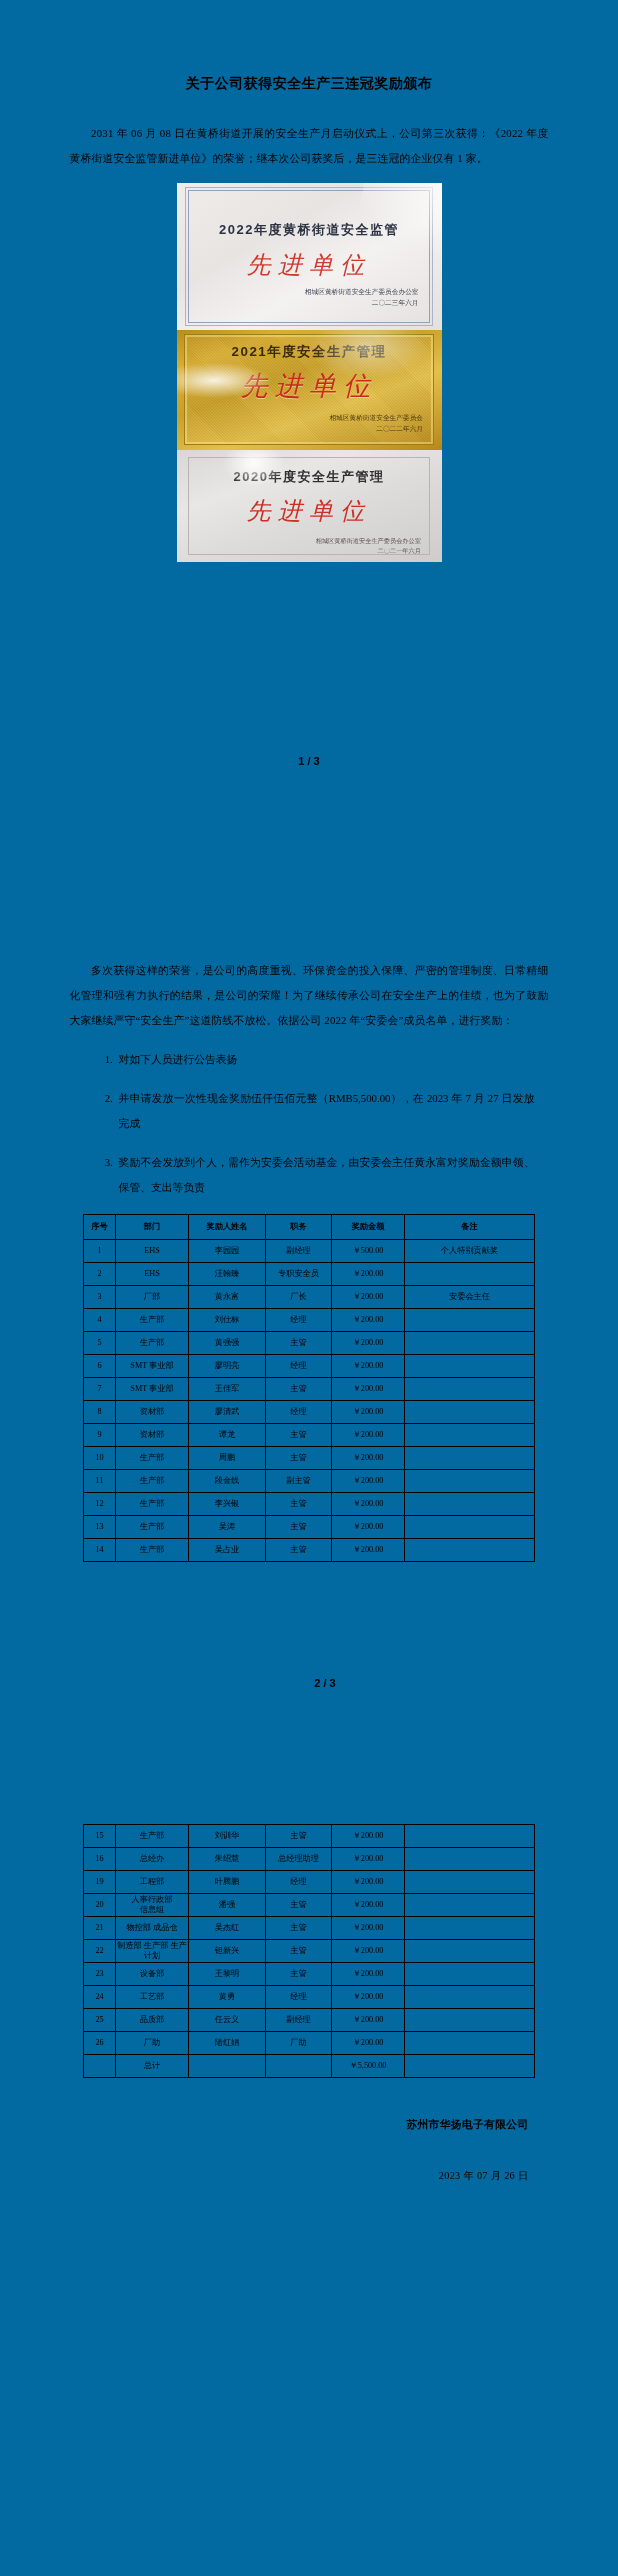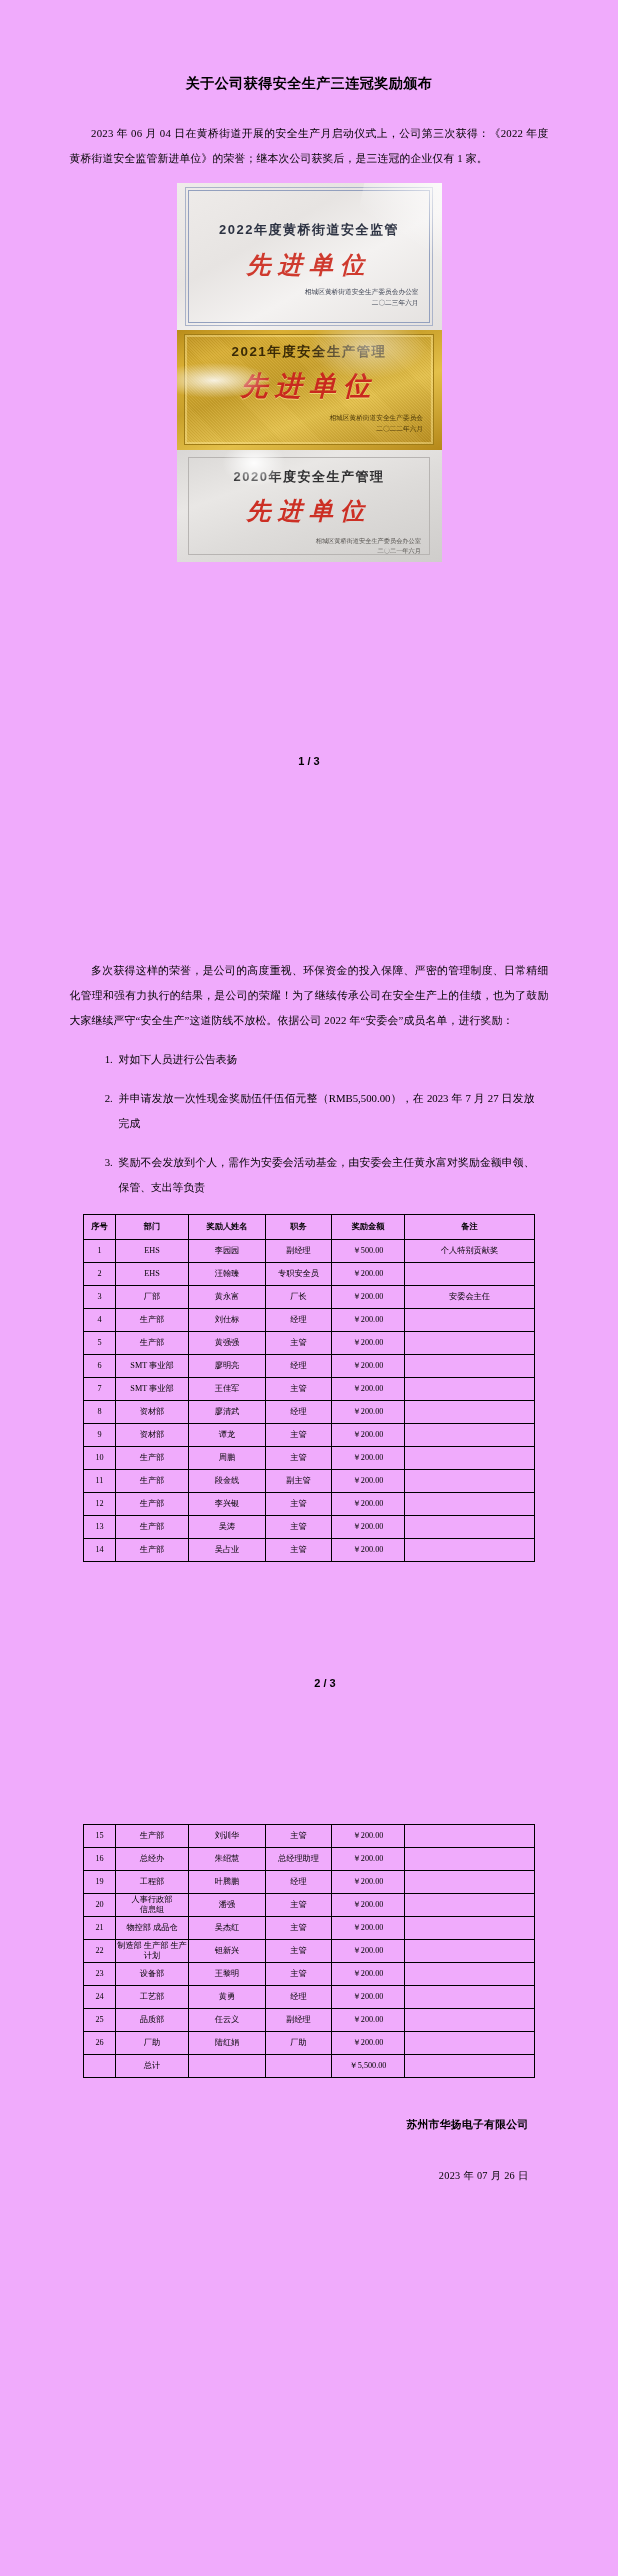--- a/index.html
+++ b/index.html
@@ -5,21 +5,21 @@
   html,body{margin:0;padding:0;background:#ffffff;}
   body{
     width:618px;
     font-family:"Liberation Serif","DejaVu Serif",serif;
     color:#000;
     -webkit-font-smoothing:none;
   }
   .page{
     position:relative;
     width:618px;
-    background:#f0abfc;
+    background:#0369a1;
     overflow:hidden;
   }
   .page-1{height:881px;}
   .page-2{height:866px;}
   .page-3{height:873px;}
 
   .doc-title{
     text-align:center;
     font-size:14px;
     font-weight:bold;
@@ -87,21 +87,21 @@
   }
 
   .cert-line1{
     position:absolute;left:0;width:100%;text-align:center;
     font-family:"Liberation Sans","DejaVu Sans",sans-serif;
     font-weight:bold;letter-spacing:1.5px;
   }
   .cert-line2{
     position:absolute;left:0;width:100%;text-align:center;
     font-family:"Liberation Serif","DejaVu Serif",serif;
-    font-weight:bold;font-style:italic;color:#cf3a2e;
+    font-weight:normal;font-style:italic;color:#cf3a2e;
     letter-spacing:7.2px;
   }
   .cert-sign{
     position:absolute;text-align:right;
     font-family:"Liberation Serif","DejaVu Serif",serif;
   }
 
   .c1-l1{top:38px;font-size:13px;color:#2c3242;}
   .c1-l2{top:66px;font-size:24px;}
   .c1-sign{right:23px;top:103px;font-size:6.7px;color:#3a4050;line-height:11.3px;}
@@ -181,21 +181,21 @@
   }
 </style>
 </head>
 <body>
 
 <div class="page page-1">
 
   <h1 class="doc-title">关于公司获得安全生产三连冠奖励颁布</h1>
 
   <div class="body-block">
-    <p class="para para-top">2023 年 06 月 04 日在黄桥街道开展的安全生产月启动仪式上，公司第三次获得：《2022 年度黄桥街道安全监管新进单位》的荣誉；继本次公司获奖后，是三连冠的企业仅有 1 家。</p>
+    <p class="para para-top">2031 年 06 月 08 日在黄桥街道开展的安全生产月启动仪式上，公司第三次获得：《2022 年度黄桥街道安全监管新进单位》的荣誉；继本次公司获奖后，是三连冠的企业仅有 1 家。</p>
   </div>
 
   <div class="cert-stack">
 
     <div class="cert cert-1">
       <div class="cert-inner"></div>
       <div class="cert-line1 c1-l1">2022年度黄桥街道安全监管</div>
       <div class="cert-line2 c1-l2">先进单位</div>
       <div class="cert-sign c1-sign">
         <div>相城区黄桥街道安全生产委员会办公室</div>

